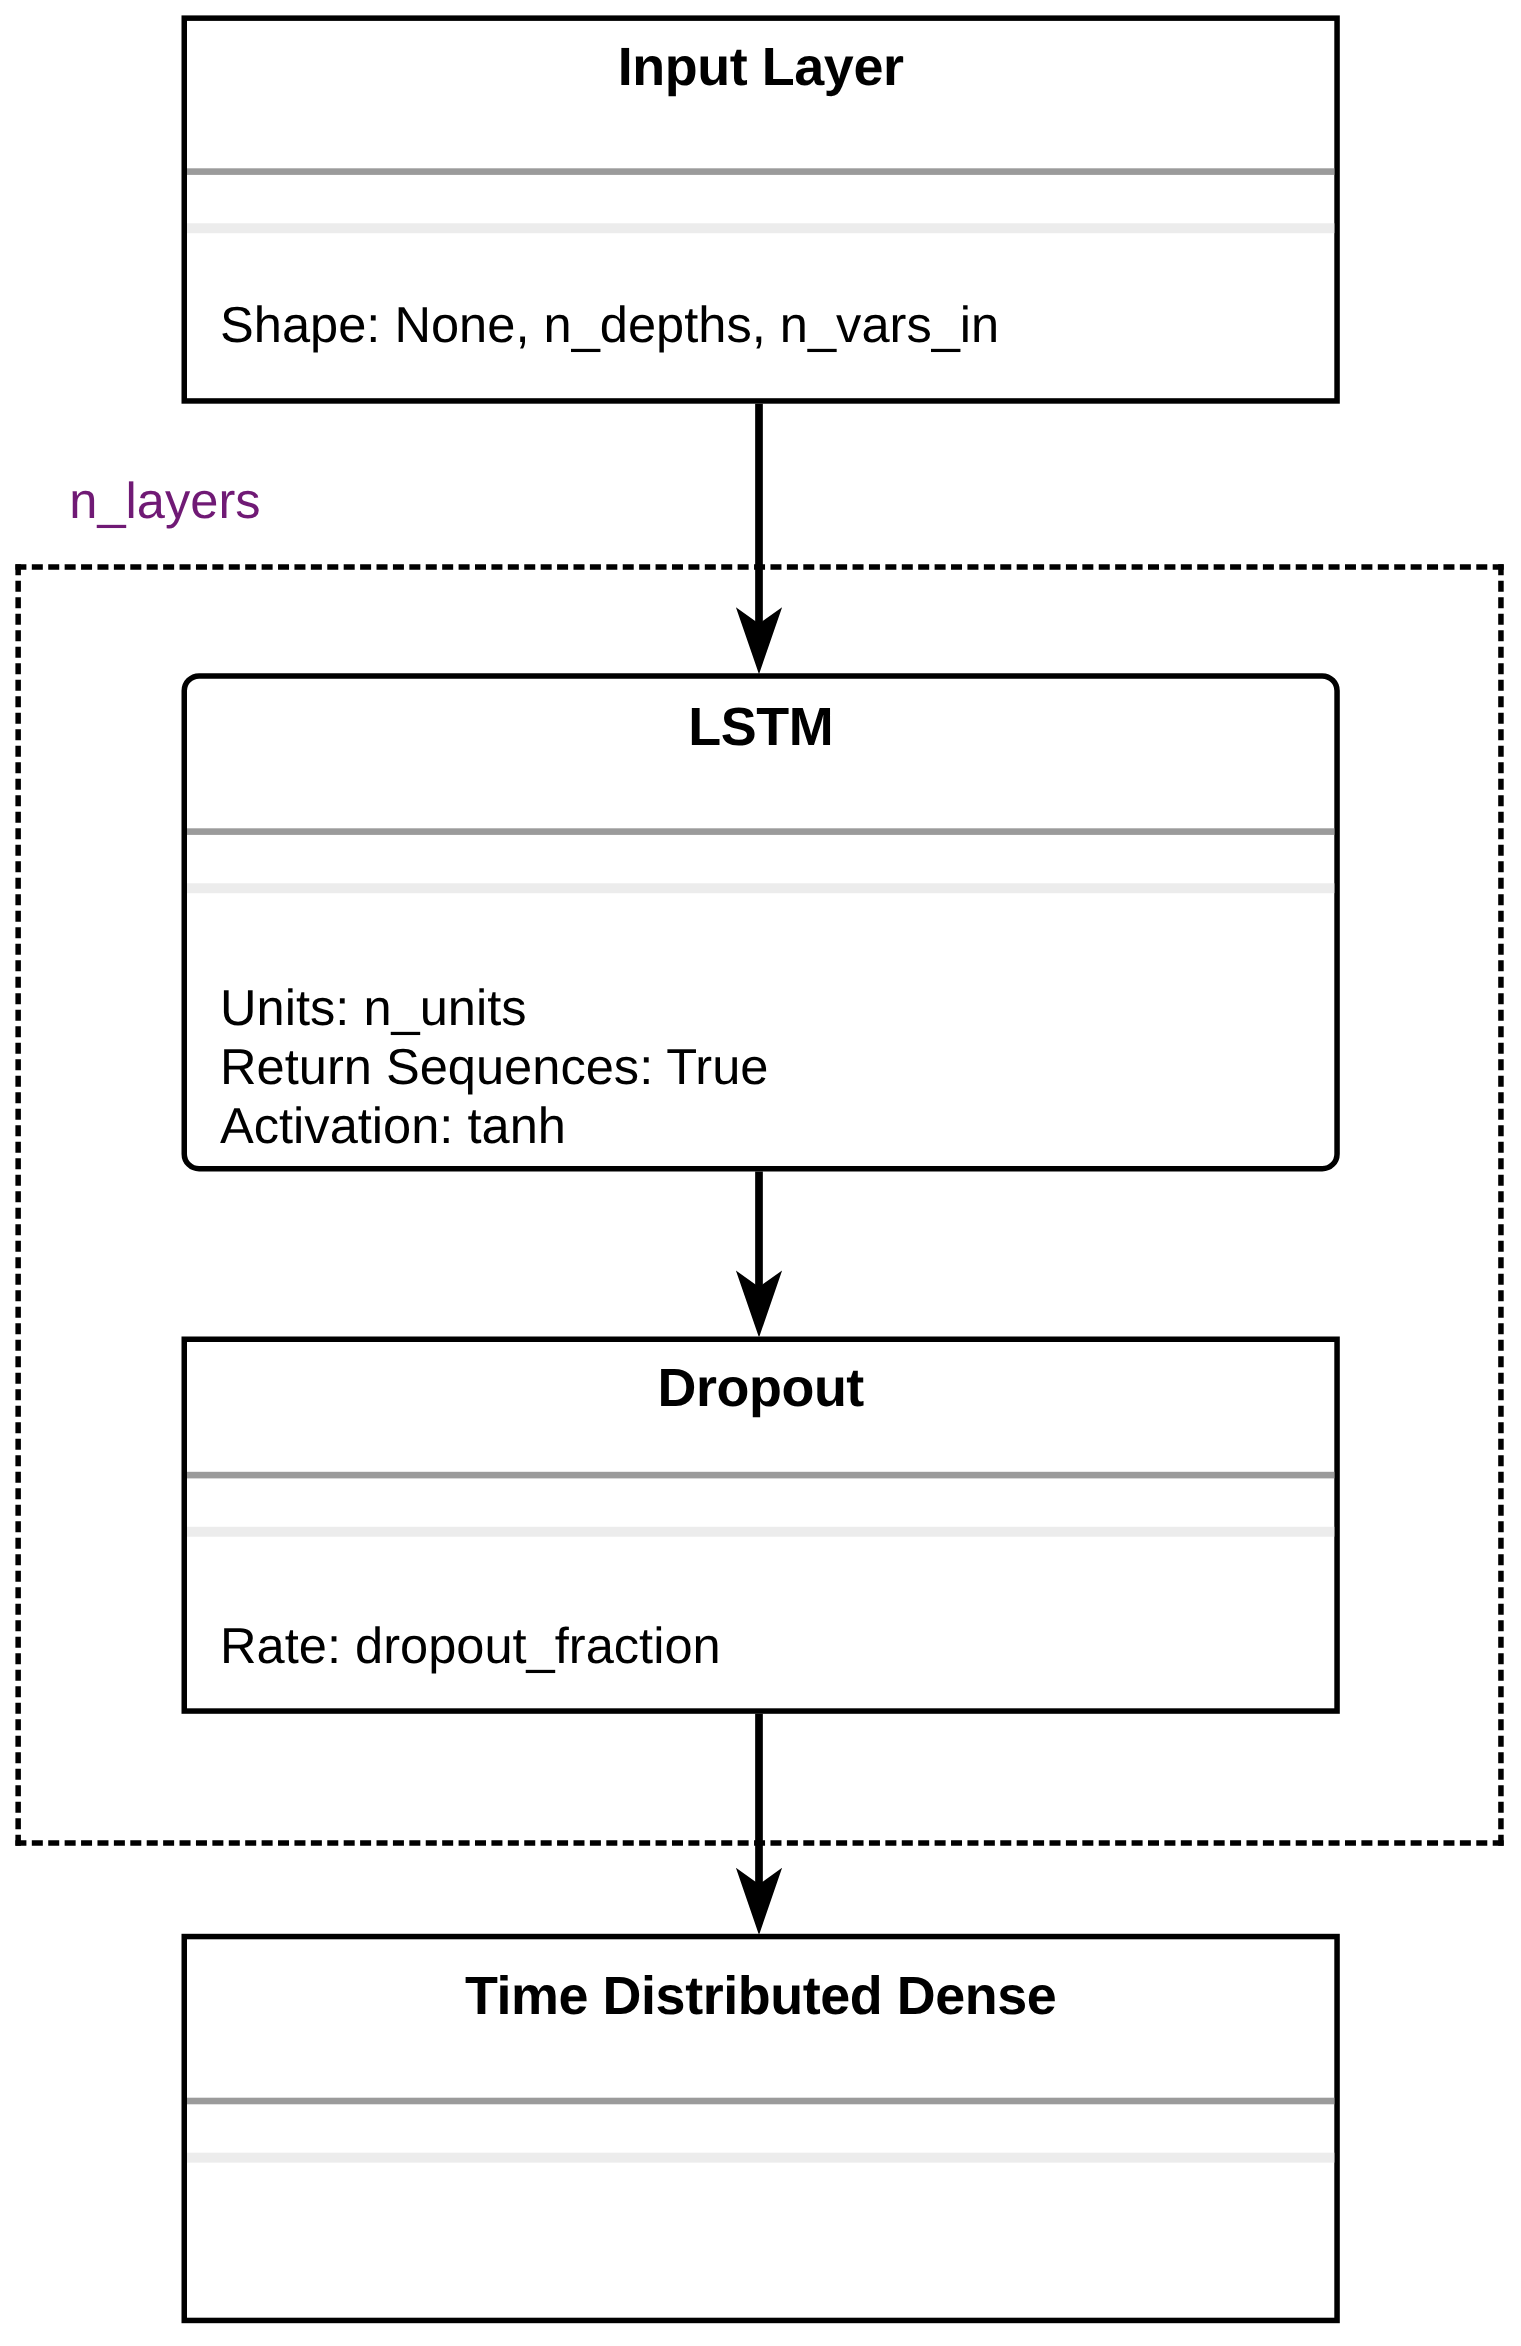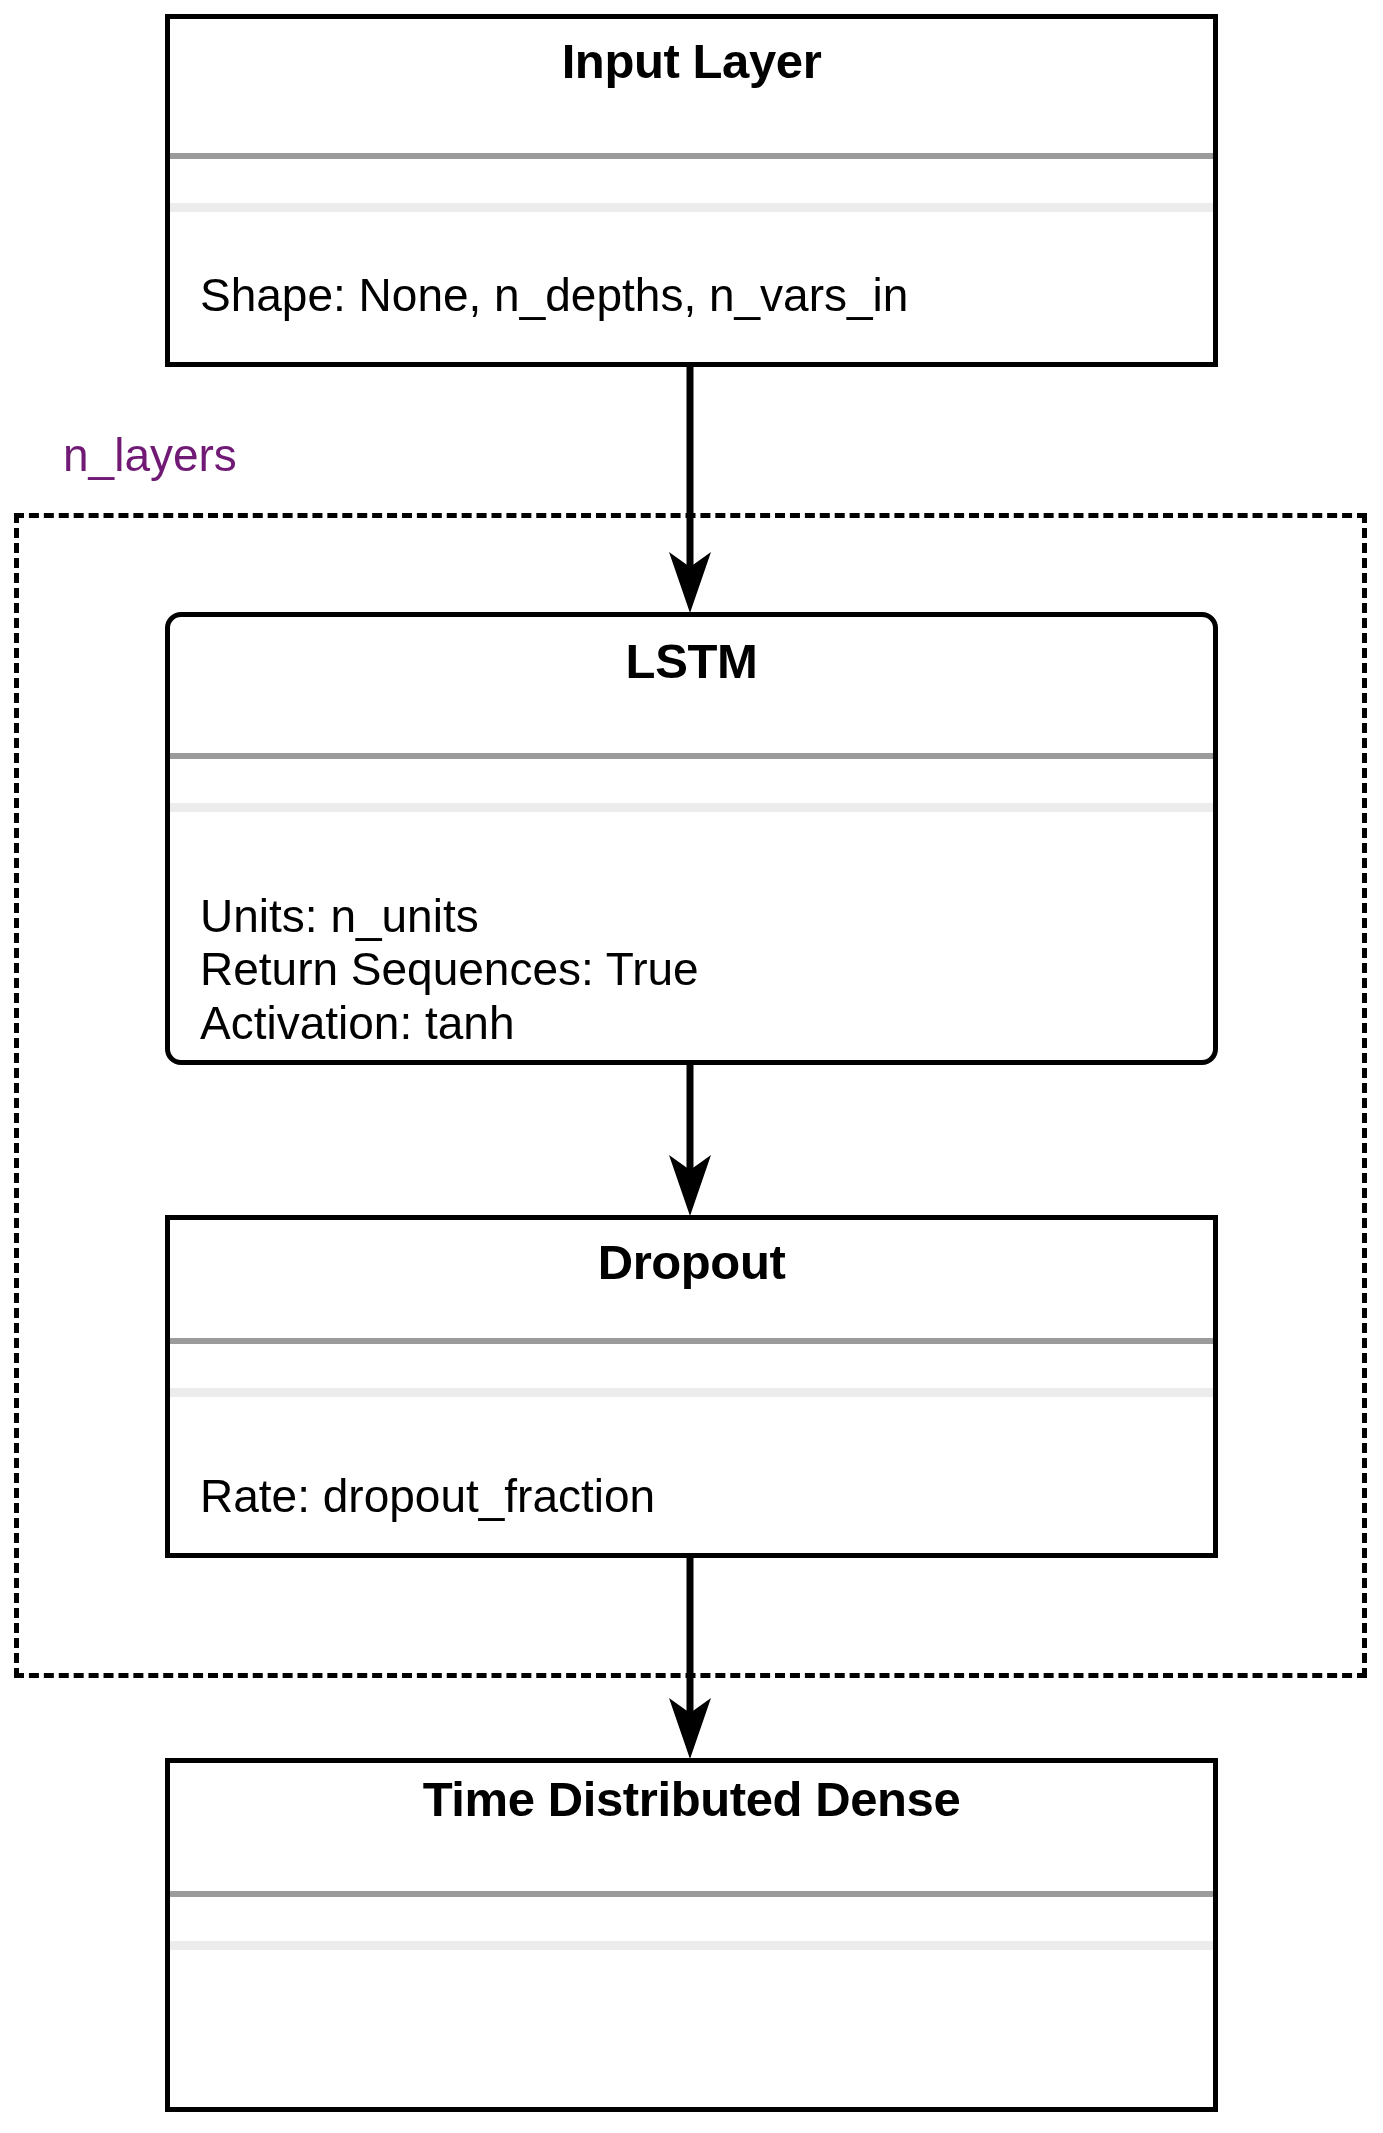--- a/index.html
+++ b/index.html
@@ -102,21 +102,21 @@
   #node-input .node-body   { padding-bottom: 26px; }
 
   #node-lstm           { top: 612px;  height: 453px; border-radius: 16px; }
   #node-lstm .node-title   { padding-top: 16px; padding-bottom: 20px; }
   #node-lstm .node-body    { justify-content: flex-start; padding-top: 34px; }
 
   #node-dropout        { top: 1215px; height: 343px; }
   #node-dropout .node-title { padding-top: 14px; padding-bottom: 4px; border-radius: 31px; }
 
   #node-dense          { top: 1758px; height: 354px; }
-  #node-dense .node-title  { padding-top: 8px; padding-bottom: 20px; }
+  #node-dense .node-title  { padding-top: 24px; padding-bottom: 20px; }
 
   
   .arrow {
     position: absolute;
     left: 660px;
     width: 60px;
     overflow: visible;
   }
   #arrow-1 { top: 367px;  height: 246px; }
   #arrow-2 { top: 1065px; height: 151px; }

